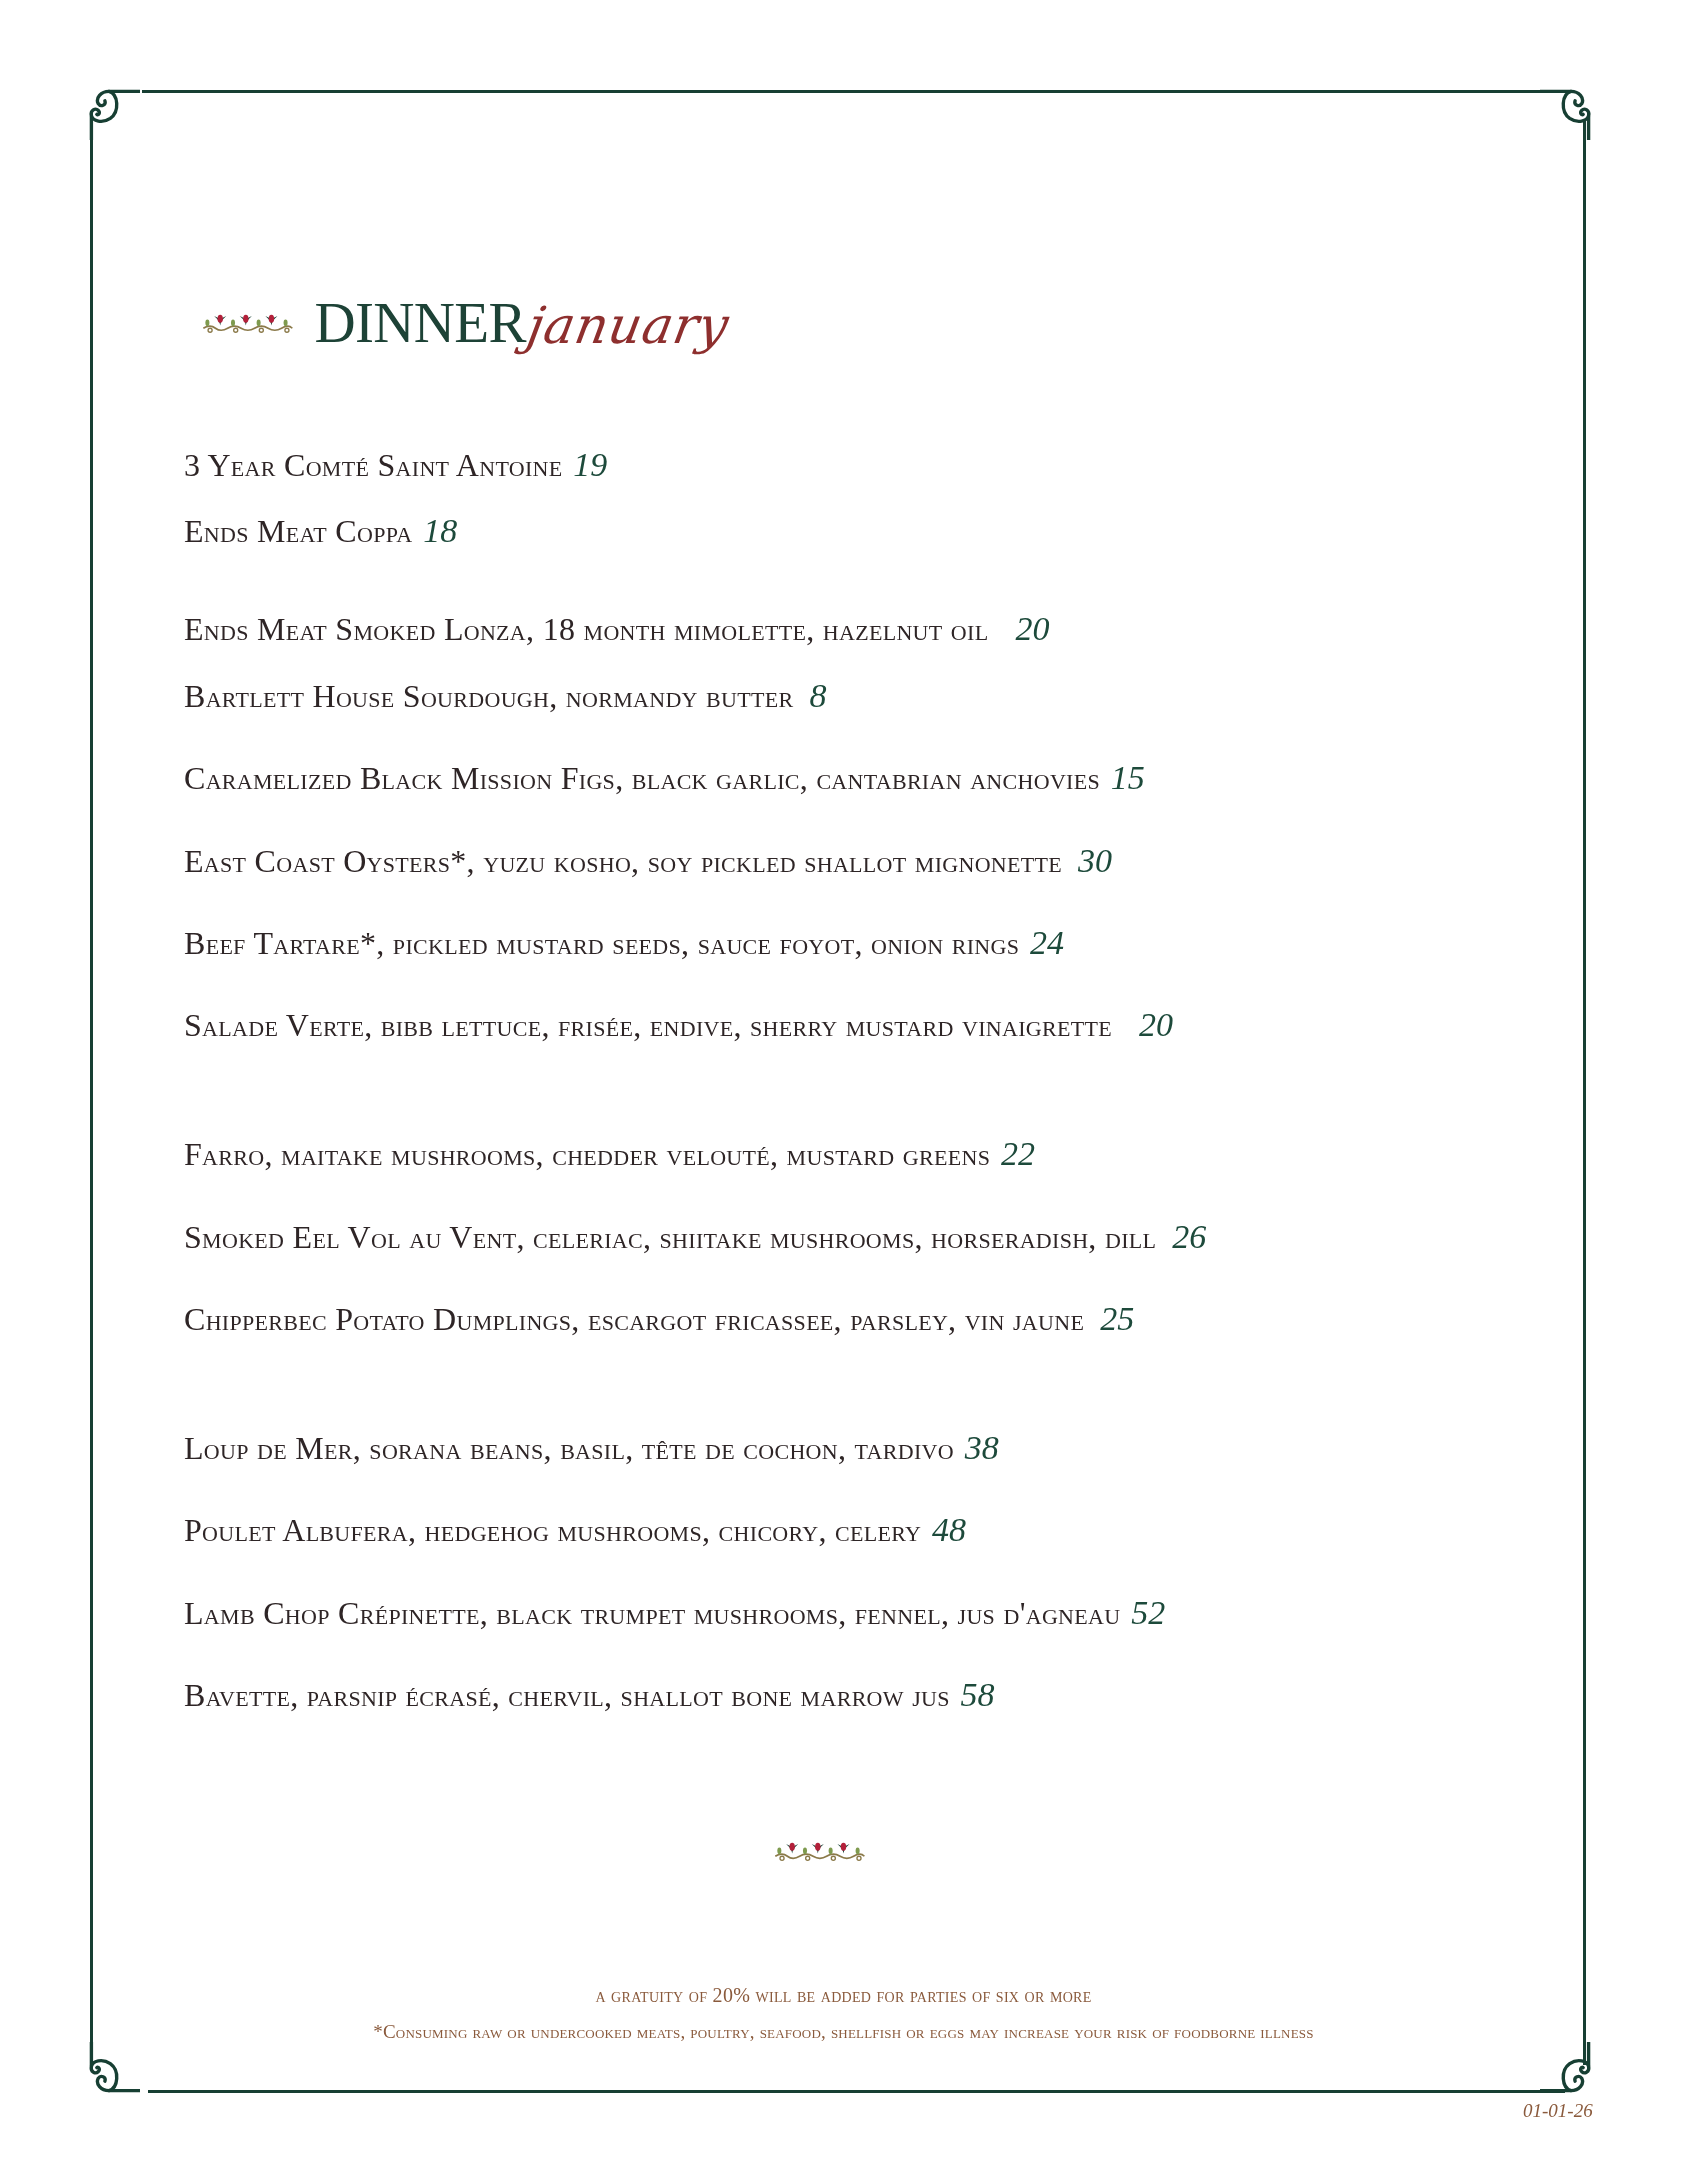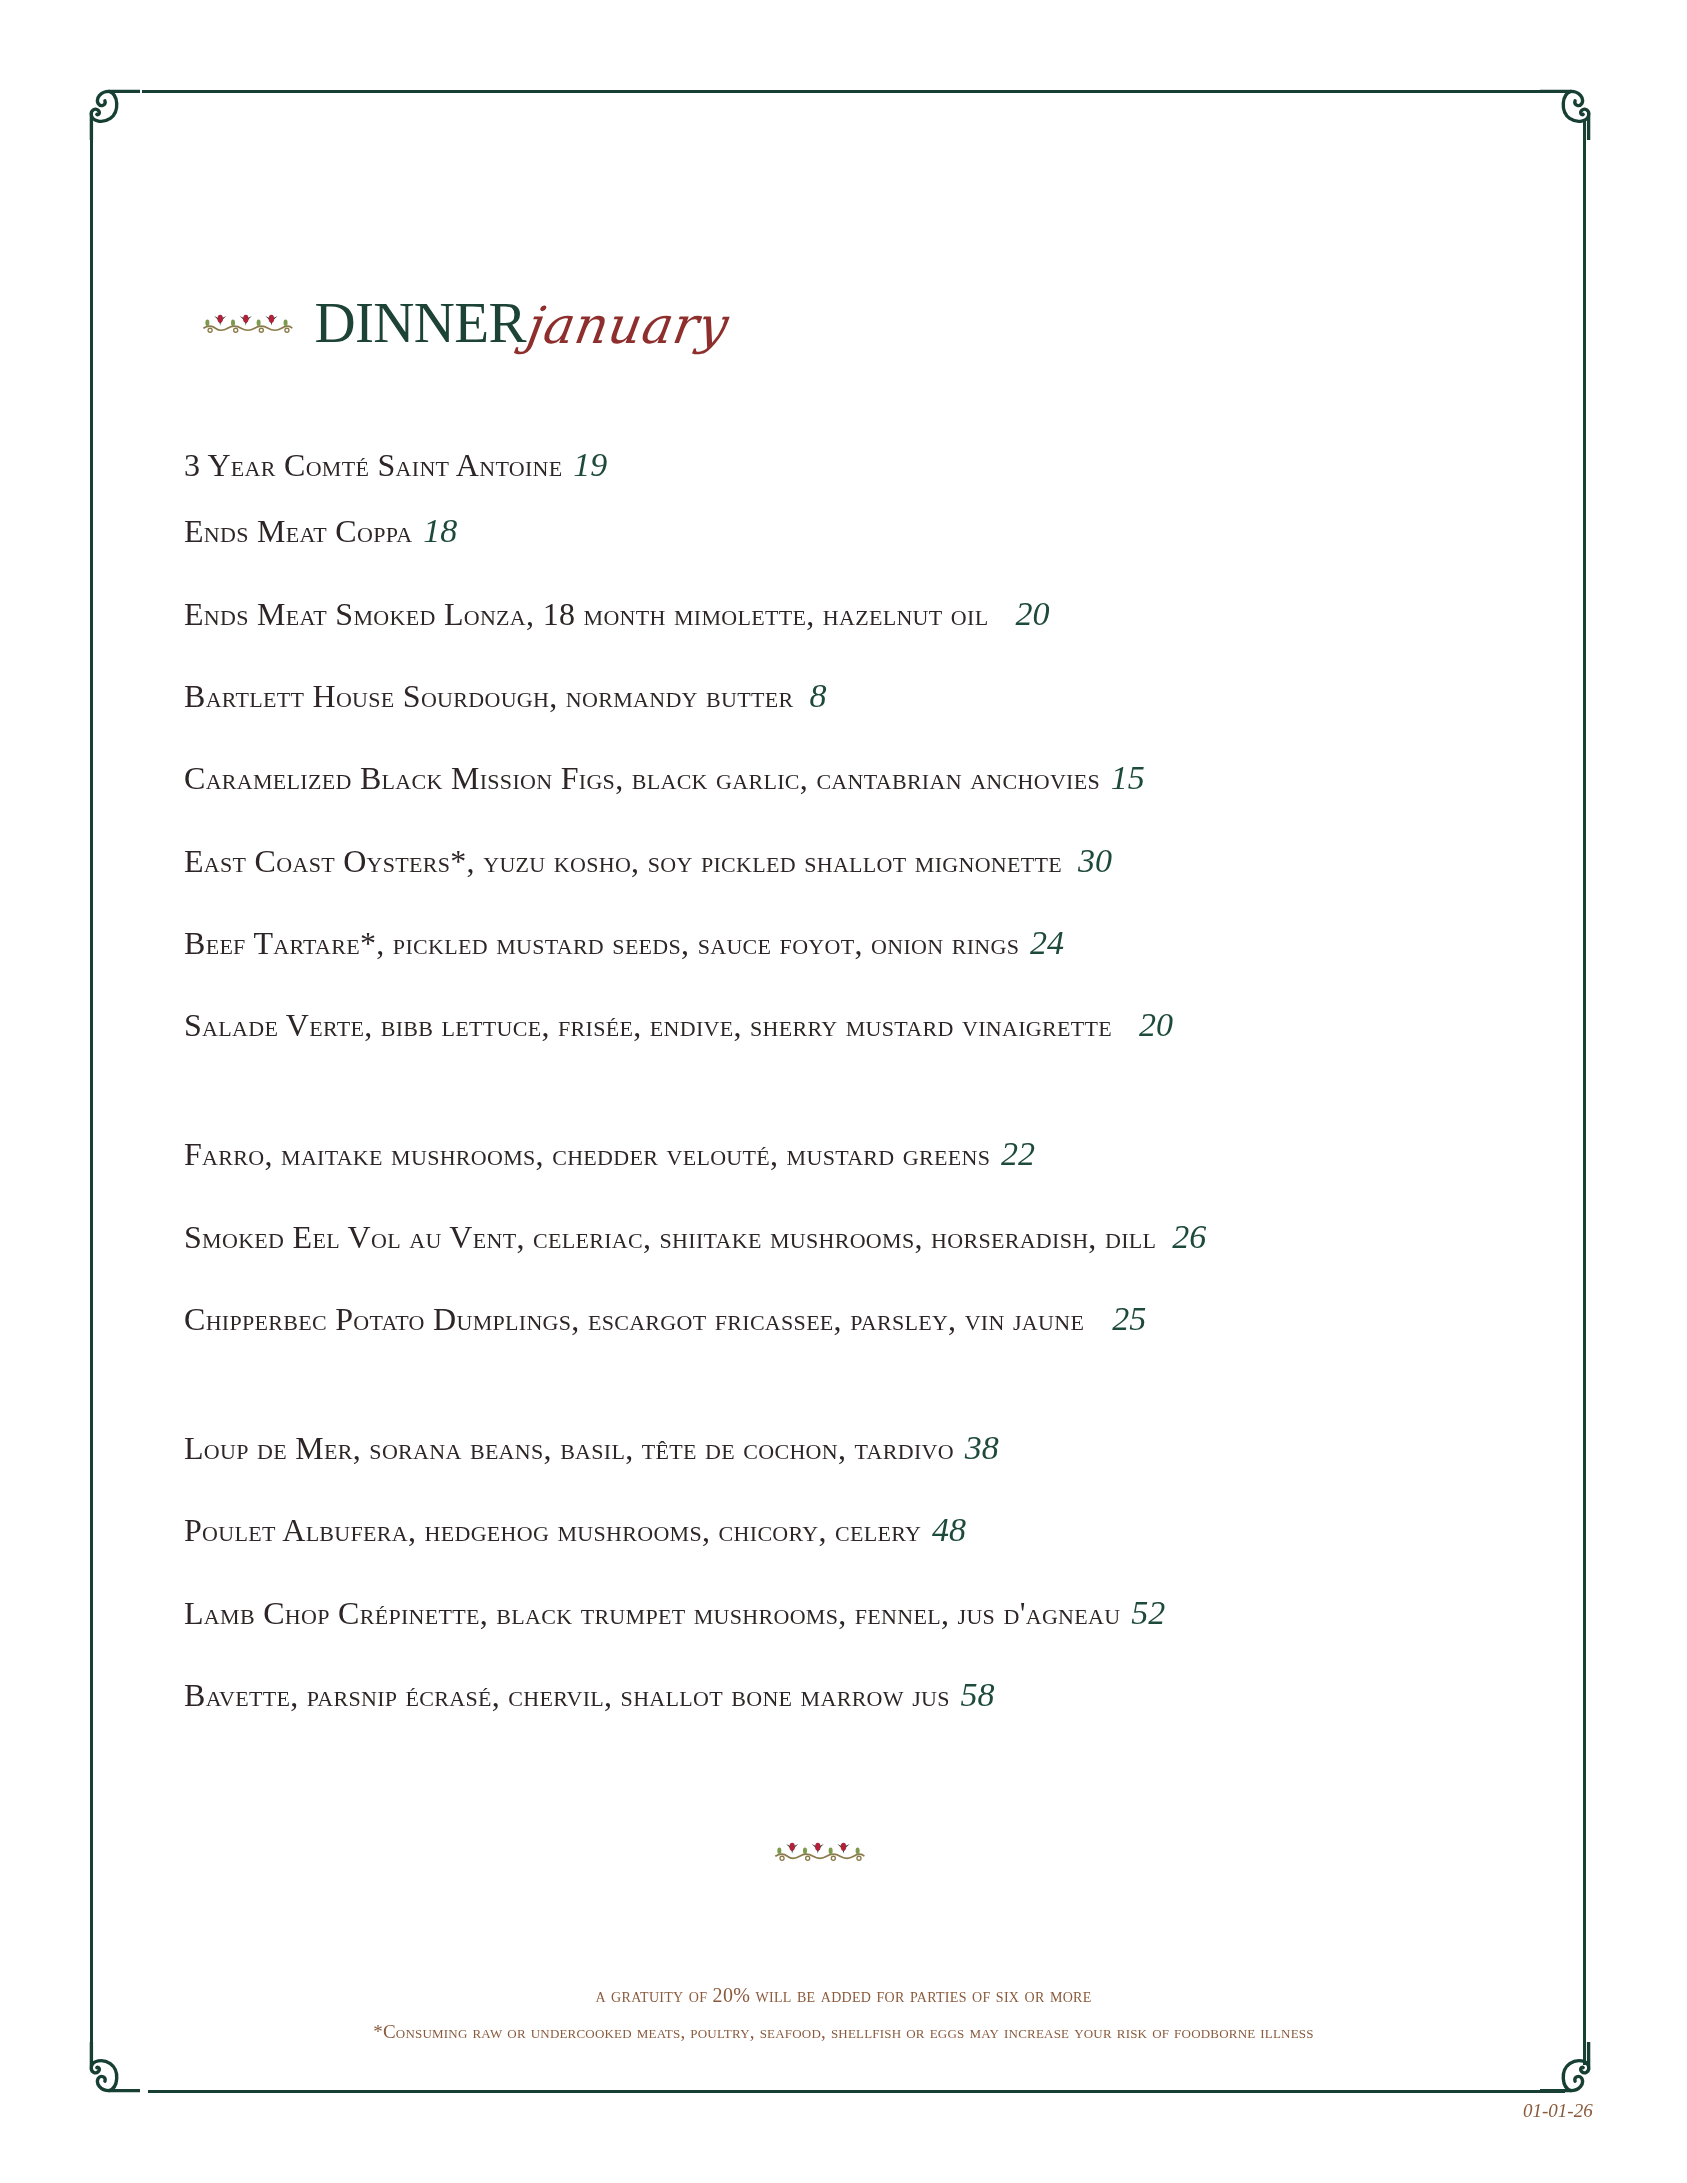--- a/index.html
+++ b/index.html
@@ -179,21 +179,21 @@
   <span class="title-sub">january</span>
 </div>
 
 <div class="menu">
   <div class="menu-item" style="top:16px">
     <span class="item-name">3 Year Comté Saint Antoine</span><span class="item-price">19</span>
   </div>
   <div class="menu-item" style="top:82px">
     <span class="item-name">Ends Meat Coppa</span><span class="item-price">18</span>
   </div>
-  <div class="menu-item" style="top:165px">
+  <div class="menu-item" style="top:180px">
     <span class="item-name">Ends Meat Smoked Lonza, 18 month mimolette, hazelnut oil</span><span class="item-price" style="margin-left:27px">20</span>
   </div>
   <div class="menu-item" style="top:247px">
     <span class="item-name">Bartlett House Sourdough, normandy butter</span><span class="item-price" style="margin-left:16px">8</span>
   </div>
   <div class="menu-item" style="top:329px">
     <span class="item-name">Caramelized Black Mission Figs, black garlic, cantabrian anchovies</span><span class="item-price">15</span>
   </div>
   <div class="menu-item" style="top:412px">
     <span class="item-name">East Coast Oysters*, yuzu kosho, soy pickled shallot mignonette</span><span class="item-price" style="margin-left:16px">30</span>
@@ -205,21 +205,21 @@
     <span class="item-name">Salade Verte, bibb lettuce, frisée, endive, sherry mustard vinaigrette</span><span class="item-price" style="margin-left:27px">20</span>
   </div>
 
   <div class="menu-item" style="top:705px">
     <span class="item-name">Farro, maitake mushrooms, chedder velouté, mustard greens</span><span class="item-price">22</span>
   </div>
   <div class="menu-item" style="top:788px">
     <span class="item-name">Smoked Eel Vol au Vent, celeriac, shiitake mushrooms, horseradish, dill</span><span class="item-price" style="margin-left:16px">26</span>
   </div>
   <div class="menu-item" style="top:870px">
-    <span class="item-name">Chipperbec Potato Dumplings, escargot fricassee, parsley, vin jaune</span><span class="item-price" style="margin-left:28px">25</span>
+    <span class="item-name">Chipperbec Potato Dumplings, escargot fricassee, parsley, vin jaune</span><span class="item-price" style="margin-left:16px">25</span>
   </div>
 
   <div class="menu-item" style="top:999px">
     <span class="item-name">Loup de Mer, sorana beans, basil, tête de cochon, tardivo</span><span class="item-price">38</span>
   </div>
   <div class="menu-item" style="top:1081px">
     <span class="item-name">Poulet Albufera, hedgehog mushrooms, chicory, celery</span><span class="item-price">48</span>
   </div>
   <div class="menu-item" style="top:1164px">
     <span class="item-name">Lamb Chop Crépinette, black trumpet mushrooms, fennel, jus d'agneau</span><span class="item-price">52</span>

